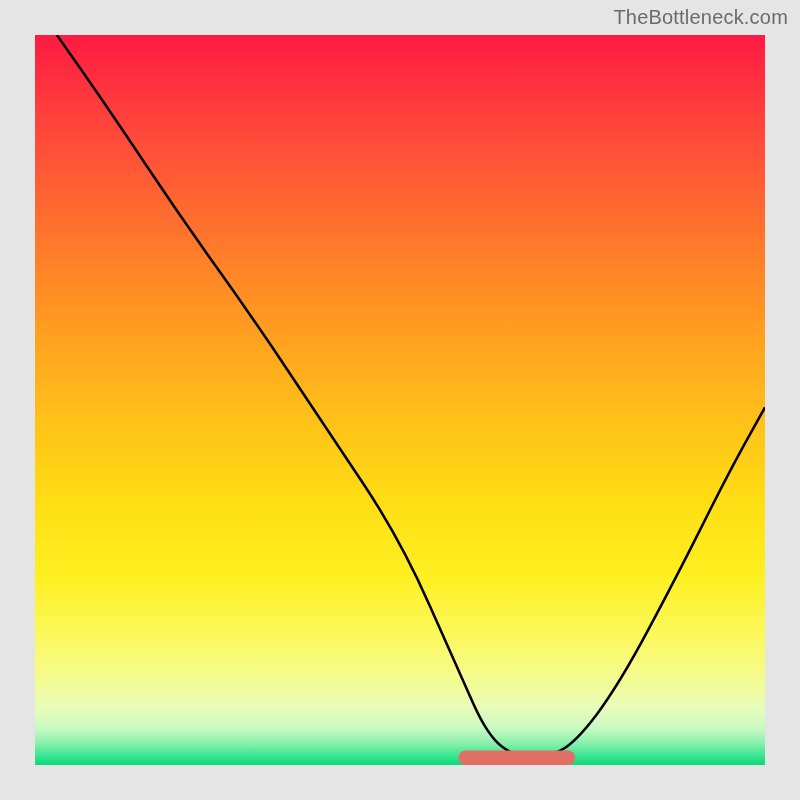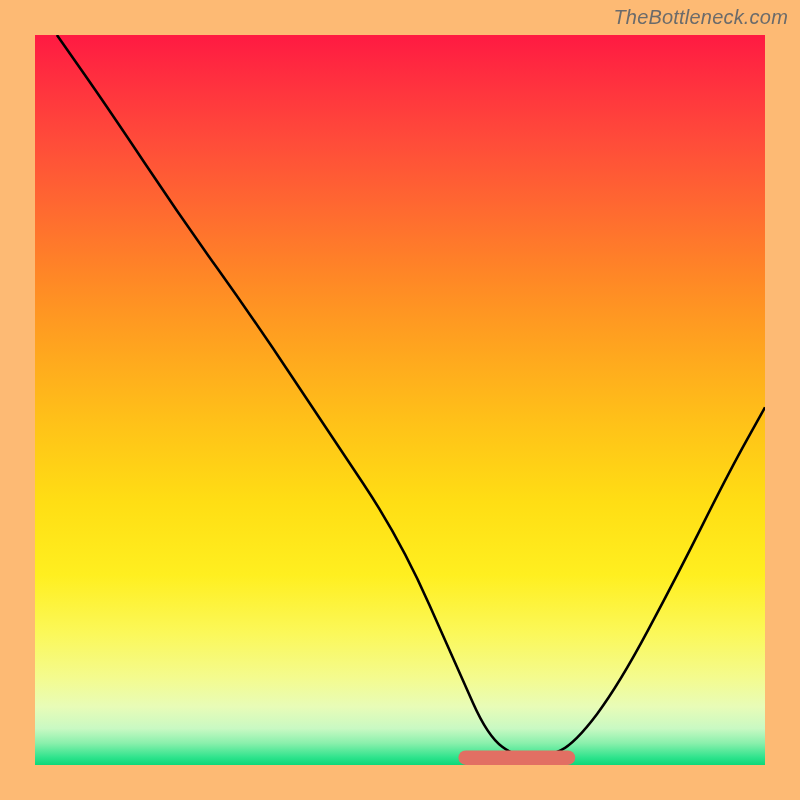--- a/index.html
+++ b/index.html
@@ -10,22 +10,21 @@
     background: #000;
     font-family: Arial, Helvetica, sans-serif;
     overflow: hidden;
   }
   .frame {
     position: absolute;
     left: 0;
     top: 0;
     width: 800px;
     height: 800px;
-    background: #fdba74;
-    font-style: italic;
+    background: #e5e5e5;
   }
   .plot {
     position: absolute;
     left: 35px;
     top: 35px;
     width: 730px;
     height: 730px;
     overflow: hidden;
     
     background: linear-gradient(to bottom,

